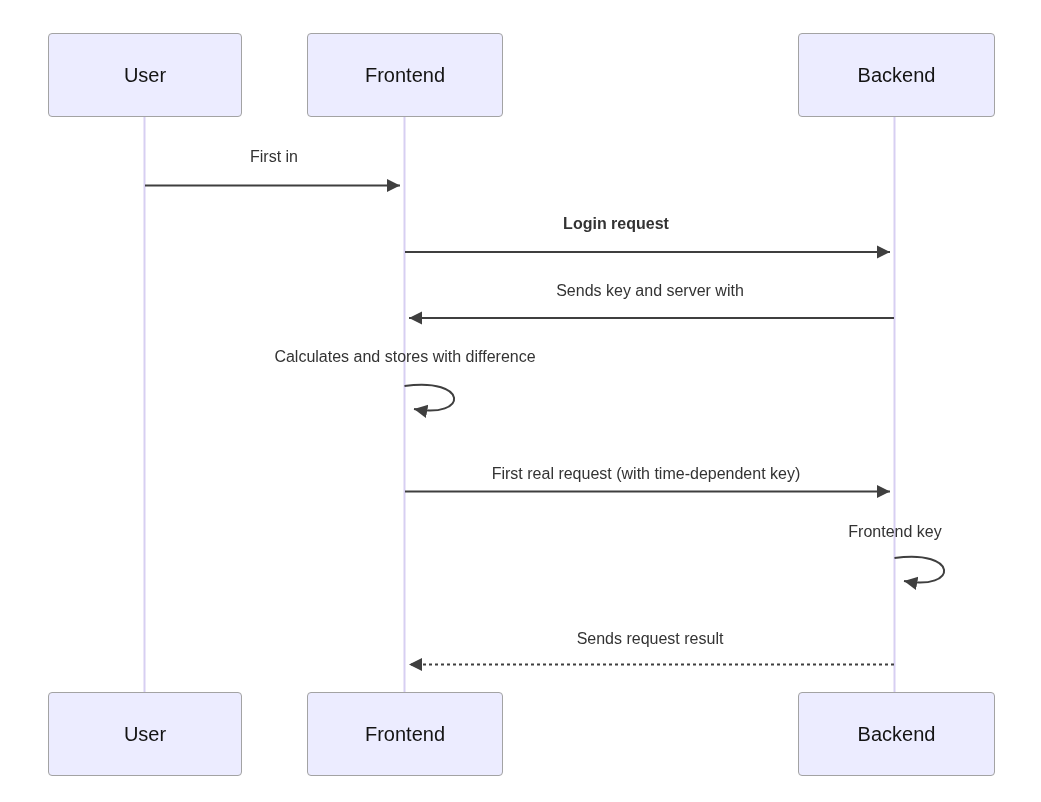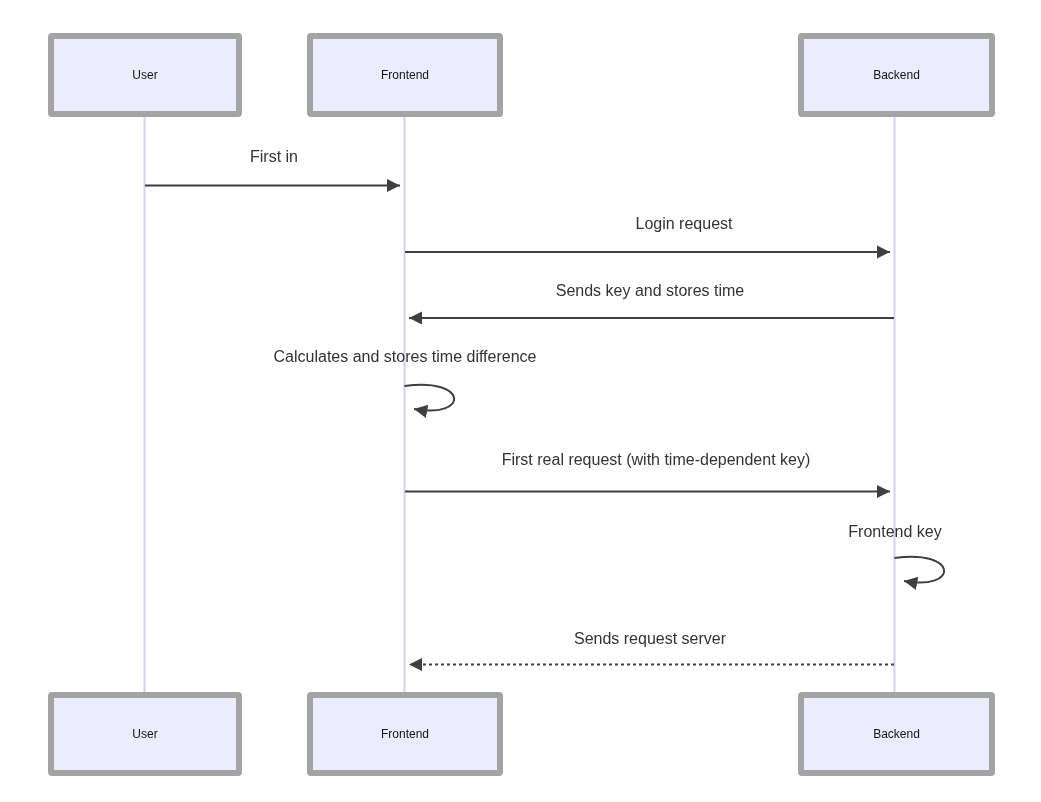--- a/index.html
+++ b/index.html
@@ -14,48 +14,48 @@
   .diagram-svg {
     position: absolute;
     left: 0; top: 0;
     width: 1041px; height: 802px;
   }
   .actor-box {
     position: absolute;
     box-sizing: border-box;
     height: 84px;
     background: #ECECFF;
-    border: 6px solid #a3a3a3;
+    border: 1px solid #a3a3a3;
     border-radius: 4px;
     display: flex;
     align-items: center;
     justify-content: center;
-    font-size: 12px;
+    font-size: 20px;
     color: #141414;
     text-align: center;
   }
   .actor-user-top      { left: 48px;  top: 33px;  width: 194px; }
   .actor-frontend-top  { left: 307px; top: 33px;  width: 196px; }
   .actor-backend-top   { left: 798px; top: 33px;  width: 197px; }
   .actor-user-bot      { left: 48px;  top: 692px; width: 194px; }
   .actor-frontend-bot  { left: 307px; top: 692px; width: 196px; }
   .actor-backend-bot   { left: 798px; top: 692px; width: 197px; }
   .msg-label {
     position: absolute;
     transform: translateX(-50%);
     white-space: nowrap;
     font-size: 16px;
     color: #333333;
     line-height: 19px;
   }
   .msg-0 { left: 274px; top: 147px; }
-  .msg-1 { left: 684px; top: 214px; }
+  .msg-1 { left: 616px; top: 214px; font-weight: bold; }
   .msg-2 { left: 650px; top: 281px; }
   .msg-3 { left: 405px; top: 347px; }
-  .msg-4 { left: 646px; top: 450px; margin-left: 10px; }
+  .msg-4 { left: 646px; top: 464px; }
   .msg-5 { left: 895px; top: 522px; }
   .msg-6 { left: 650px; top: 629px; }
   .lifeline { stroke: #d7cff2; stroke-width: 2; }
   .arrow    { stroke: #3f3f3f; stroke-width: 2; fill: none; }
   .arrow-dashed { stroke-dasharray: 3,3; }
 </style>
 </head>
 <body>
 
 <div class="canvas">
@@ -83,19 +83,19 @@
   <div class="actor-box actor-user-top">User</div>
   <div class="actor-box actor-frontend-top">Frontend</div>
   <div class="actor-box actor-backend-top">Backend</div>
 
   <div class="actor-box actor-user-bot">User</div>
   <div class="actor-box actor-frontend-bot">Frontend</div>
   <div class="actor-box actor-backend-bot">Backend</div>
 
   <div class="msg-label msg-0">First in</div>
   <div class="msg-label msg-1">Login request</div>
-  <div class="msg-label msg-2">Sends key and stores time</div>
-  <div class="msg-label msg-3">Calculates and stores time difference</div>
+  <div class="msg-label msg-2">Sends key and server with</div>
+  <div class="msg-label msg-3">Calculates and stores with difference</div>
   <div class="msg-label msg-4">First real request (with time-dependent key)</div>
   <div class="msg-label msg-5">Frontend key</div>
-  <div class="msg-label msg-6">Sends request server</div>
+  <div class="msg-label msg-6">Sends request result</div>
 
 </div>
 
 </body></html>

